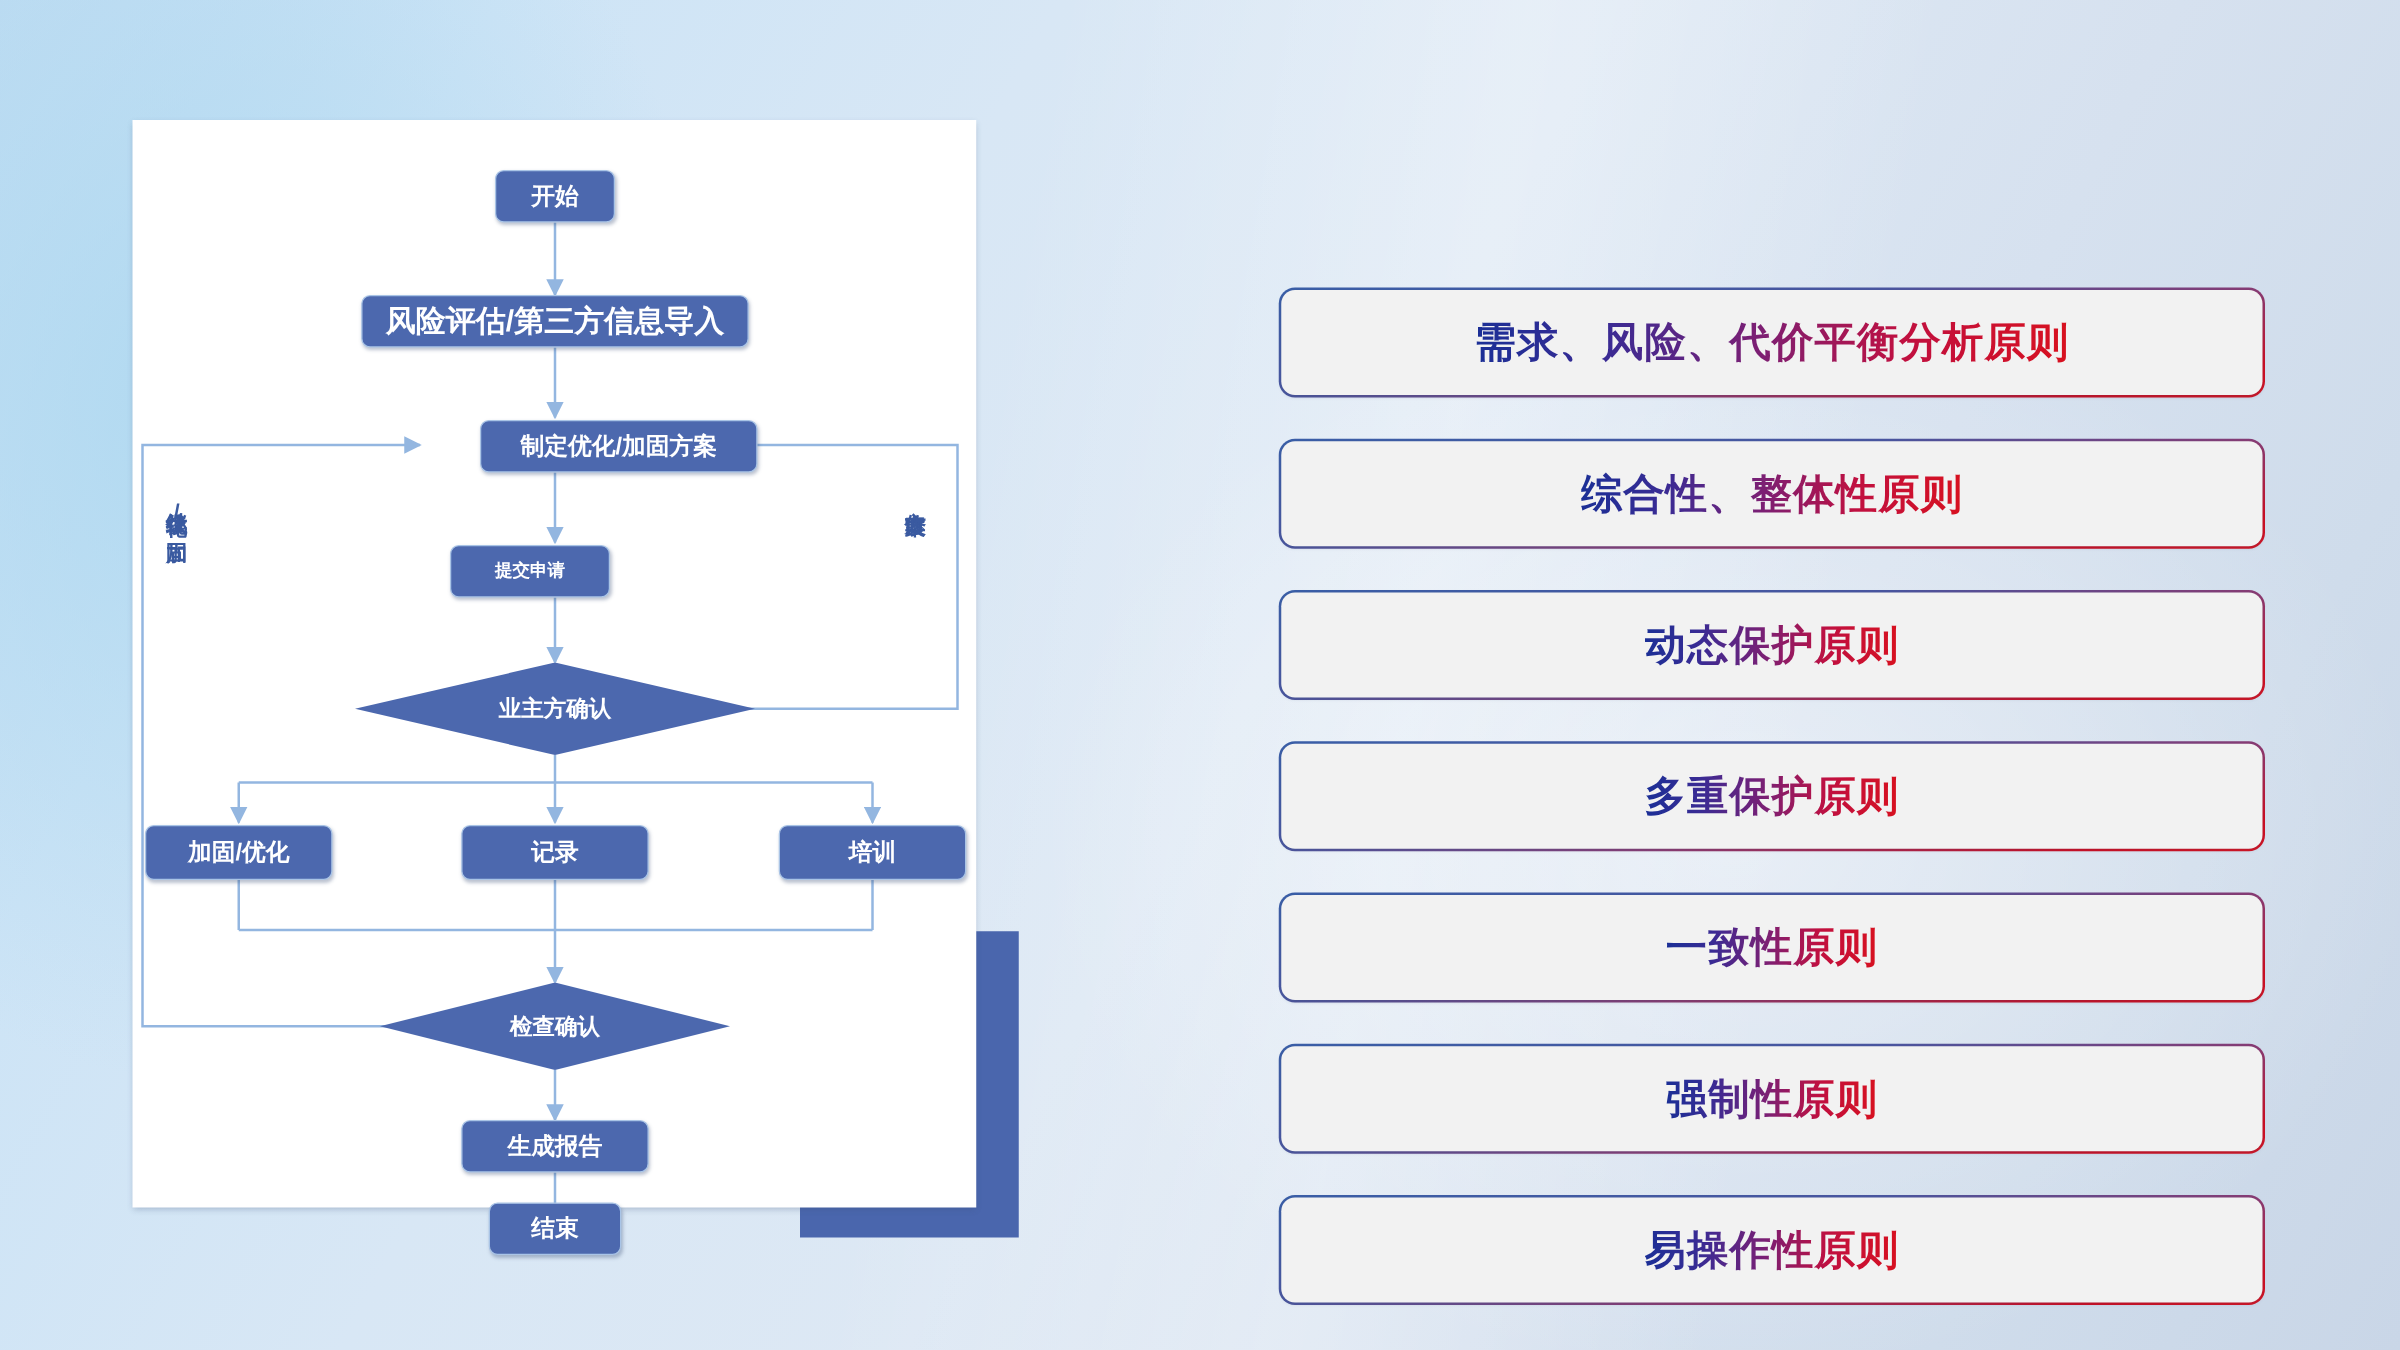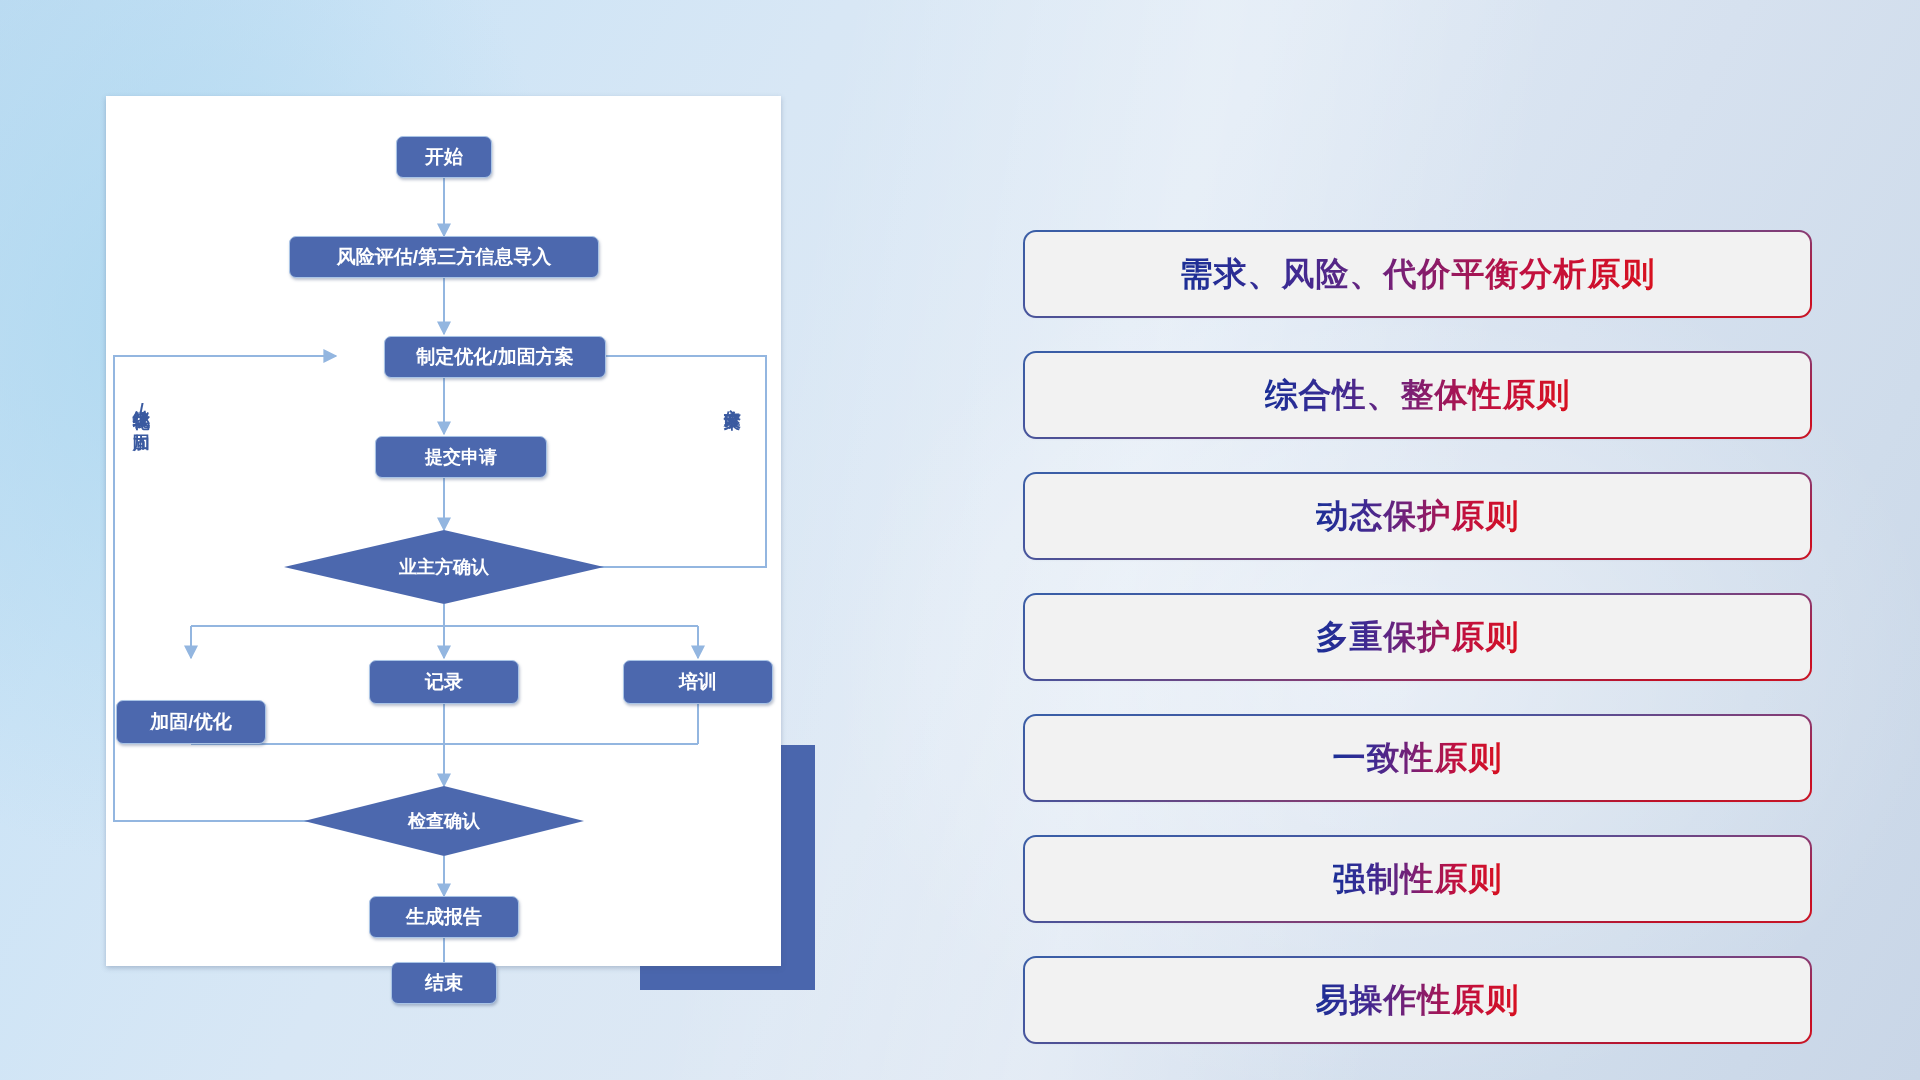--- a/index.html
+++ b/index.html
@@ -221,40 +221,40 @@
           <path d="M 268 725 L 8 725 L 8 260 L 230 260" marker-end="url(#arrow)"></path>
 
           <path d="M 408 471 L 660 471 L 660 260 L 452 260" marker-end="url(#arrow)"></path>
         </g>
       </svg>
 
       <div class="node box" style="left:290px; top:40px; width:96px; height:42px; font-size:19px;">
         <span>开始</span>
       </div>
 
-      <div class="node box" style="left:183px; top:140px; width:310px; height:42px; font-size:19px;">
+      <div class="node box" style="left:183px; top:140px; width:310px; height:42px; font-size:24px;">
         <span>风险评估/第三方信息导入</span>
       </div>
 
       <div class="node box" style="left:230px; top:240px; width:222px; height:42px; font-size:19px;margin-left:48px;">
         <span>制定优化/加固方案</span>
       </div>
 
-      <div class="node box" style="left:269px; top:340px; width:172px; height:42px; font-size:18px;">
+      <div class="node box" style="left:254px; top:340px; width:128px; height:42px; font-size:14px;">
         <span>提交申请</span>
       </div>
 
       <div class="node diamond" style="left:178px; top:434px; width:320px; height:74px; font-size:18px;">
         <svg class="diamond-shape" viewBox="0 0 320 74" preserveAspectRatio="none">
           <polygon points="160,0 320,37 160,74 0,37" fill="#4c68ae"></polygon>
         </svg>
         <span class="diamond-label">业主方确认</span>
       </div>
 
-      <div class="node box" style="left:10px; top:564px; width:150px; height:44px; font-size:19px;margin-top:40px;">
+      <div class="node box" style="left:10px; top:564px; width:150px; height:44px; font-size:19px;">
         <span>加固/优化</span>
       </div>
 
       <div class="node box" style="left:263px; top:564px; width:150px; height:44px; font-size:19px;">
         <span>记录</span>
       </div>
 
       <div class="node box" style="left:517px; top:564px; width:150px; height:44px; font-size:19px;">
         <span>培训</span>
       </div>

